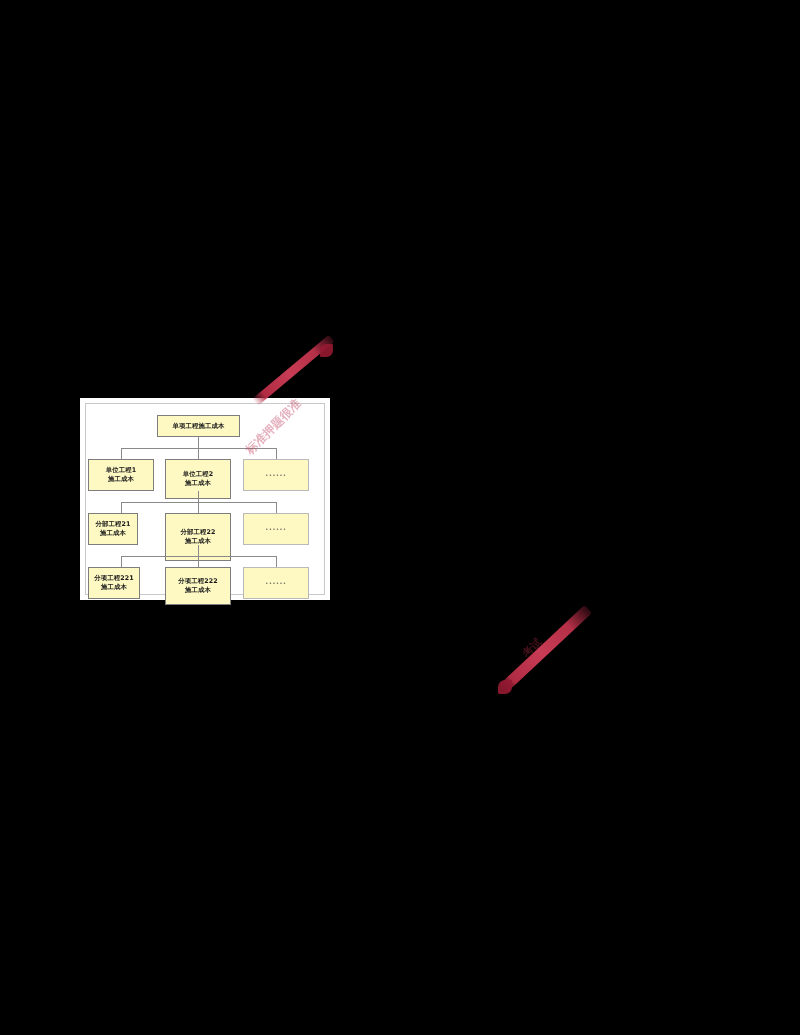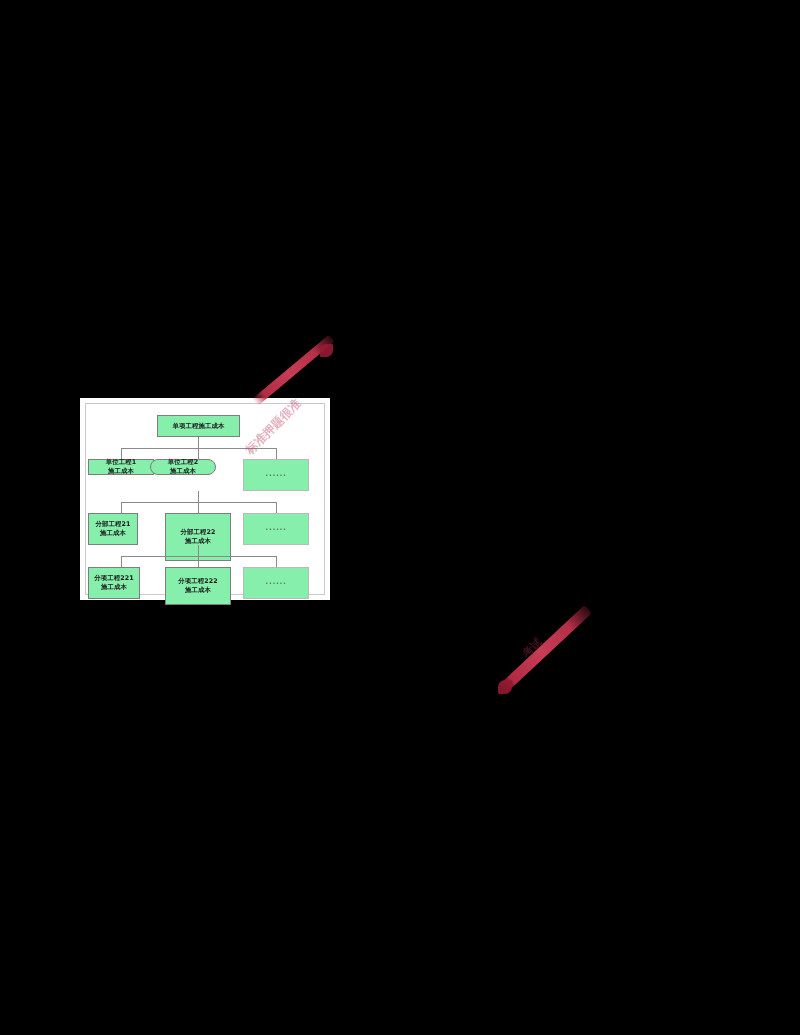--- a/index.html
+++ b/index.html
@@ -57,21 +57,21 @@
     position: absolute;
     background: #8a8a8a;
   }
   .conn-v { width: 1px; }
   .conn-h { height: 1px; }
 
   
   .node {
     position: absolute;
     box-sizing: border-box;
-    background: #86efac;
+    background: #fef9c3;
     border: 1px solid #7d7d7d;
     display: flex;
     flex-direction: column;
     align-items: center;
     justify-content: center;
     text-align: center;
     color: #1a1a1a;
     font-size: 6.4px;
     line-height: 1.35;
     font-weight: bold;
@@ -141,25 +141,25 @@
       <div class="node root" style="left:77px; top:17px; width:83px; height:22px;">
         <span class="line1">单项工程施工成本</span>
       </div>
 
       <div class="conn conn-v" style="left:118px; top:39px; height:11px;"></div>
       <div class="conn conn-h" style="left:41px; top:50px; width:155px;"></div>
       <div class="conn conn-v" style="left:41px; top:50px; height:11px;"></div>
       <div class="conn conn-v" style="left:118px; top:50px; height:11px;"></div>
       <div class="conn conn-v" style="left:196px; top:50px; height:11px;"></div>
 
-      <div class="node" style="left:8px; top:61px; width:66px; height:16px;">
+      <div class="node" style="left:8px; top:61px; width:66px; height:32px;">
         <span class="line1">单位工程1</span>
         <span class="line2">施工成本</span>
       </div>
-      <div class="node" style="left:70px; top:61px; width:66px; height:16px;border-radius:8px;">
+      <div class="node" style="left:85px; top:61px; width:66px; height:40px;">
         <span class="line1">单位工程2</span>
         <span class="line2">施工成本</span>
       </div>
       <div class="node ellipsis" style="left:163px; top:61px; width:66px; height:32px;">
         <span class="line1">••••••</span>
       </div>
 
       <div class="conn conn-v" style="left:118px; top:93px; height:11px;"></div>
       <div class="conn conn-h" style="left:41px; top:104px; width:155px;"></div>
       <div class="conn conn-v" style="left:41px; top:104px; height:11px;"></div>

